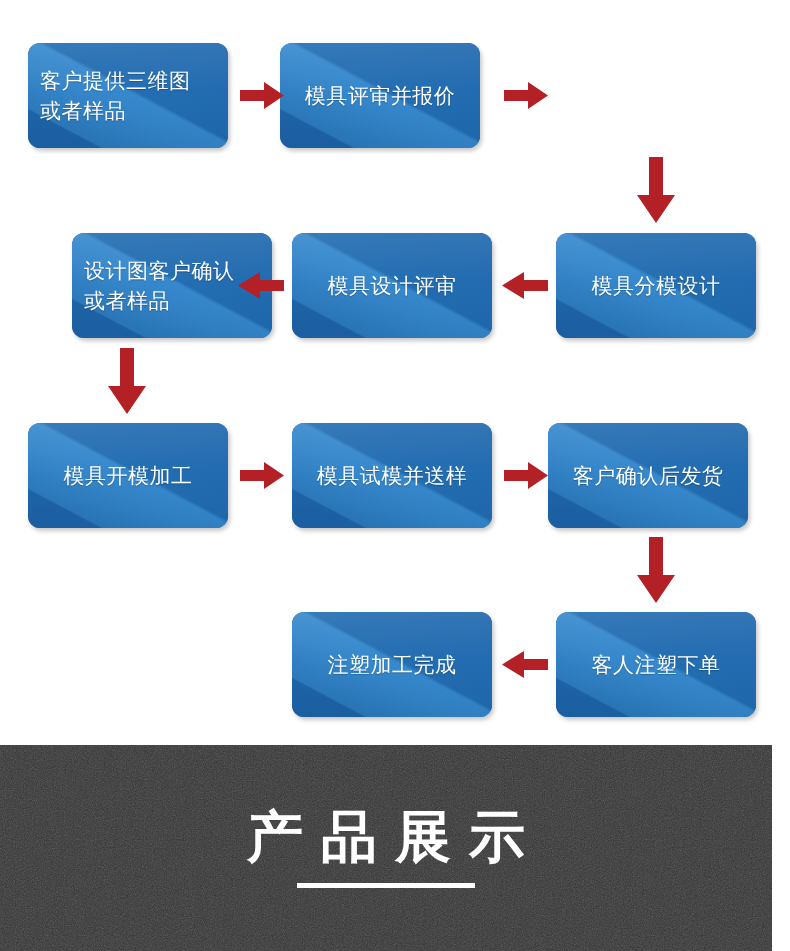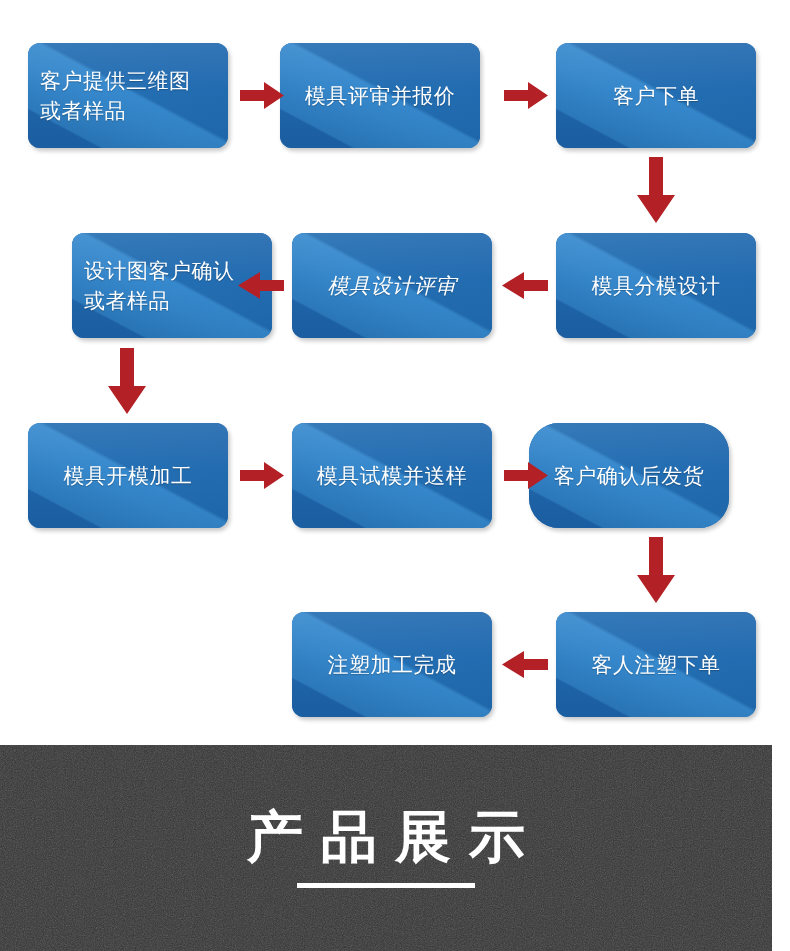--- a/index.html
+++ b/index.html
@@ -150,42 +150,39 @@
   <div class="node" style="left:280px; top:43px;">
     <div class="node-label">模具评审并报价</div>
   </div>
 
   <div class="arrow" style="left:504px; top:82px;">
     <svg width="44" height="27" viewBox="0 0 44 27">
       <polygon points="0,8 24,8 24,0 44,13.5 24,27 24,19 0,19" fill="#b32025"></polygon>
     </svg>
   </div>
 
-  <div class="node" style="left:556px; top:43px;">
-    <div class="node-label">客户下单</div>
-  </div>
 
   <div class="arrow" style="left:637px; top:157px;">
     <svg width="38" height="66" viewBox="0 0 38 66">
       <polygon points="12,0 26,0 26,38 38,38 19,66 0,38 12,38" fill="#b32025"></polygon>
     </svg>
   </div>
 
   <div class="node" style="left:28px; top:233px;margin-left:44px;">
     <div class="node-label align-left">设计图客户确认
 或者样品</div>
   </div>
 
   <div class="arrow" style="left:238px; top:272px;">
     <svg width="46" height="27" viewBox="0 0 46 27">
       <polygon points="46,8 22,8 22,0 0,13.5 22,27 22,19 46,19" fill="#b32025"></polygon>
     </svg>
   </div>
 
-  <div class="node" style="left:292px; top:233px;font-style:italic;">
+  <div class="node" style="left:292px; top:233px;">
     <div class="node-label">模具设计评审</div>
   </div>
 
   <div class="arrow" style="left:502px; top:272px;">
     <svg width="46" height="27" viewBox="0 0 46 27">
       <polygon points="46,8 22,8 22,0 0,13.5 22,27 22,19 46,19" fill="#b32025"></polygon>
     </svg>
   </div>
 
   <div class="node" style="left:556px; top:233px;">
@@ -211,21 +208,21 @@
   <div class="node" style="left:292px; top:423px;">
     <div class="node-label">模具试模并送样</div>
   </div>
 
   <div class="arrow" style="left:504px; top:462px;">
     <svg width="44" height="27" viewBox="0 0 44 27">
       <polygon points="0,8 24,8 24,0 44,13.5 24,27 24,19 0,19" fill="#b32025"></polygon>
     </svg>
   </div>
 
-  <div class="node" style="left:529px; top:423px;border-radius:30px;">
+  <div class="node" style="left:548px; top:423px;">
     <div class="node-label">客户确认后发货</div>
   </div>
 
   <div class="arrow" style="left:637px; top:537px;">
     <svg width="38" height="66" viewBox="0 0 38 66">
       <polygon points="12,0 26,0 26,38 38,38 19,66 0,38 12,38" fill="#b32025"></polygon>
     </svg>
   </div>
 
   <div class="node" style="left:292px; top:612px;">

